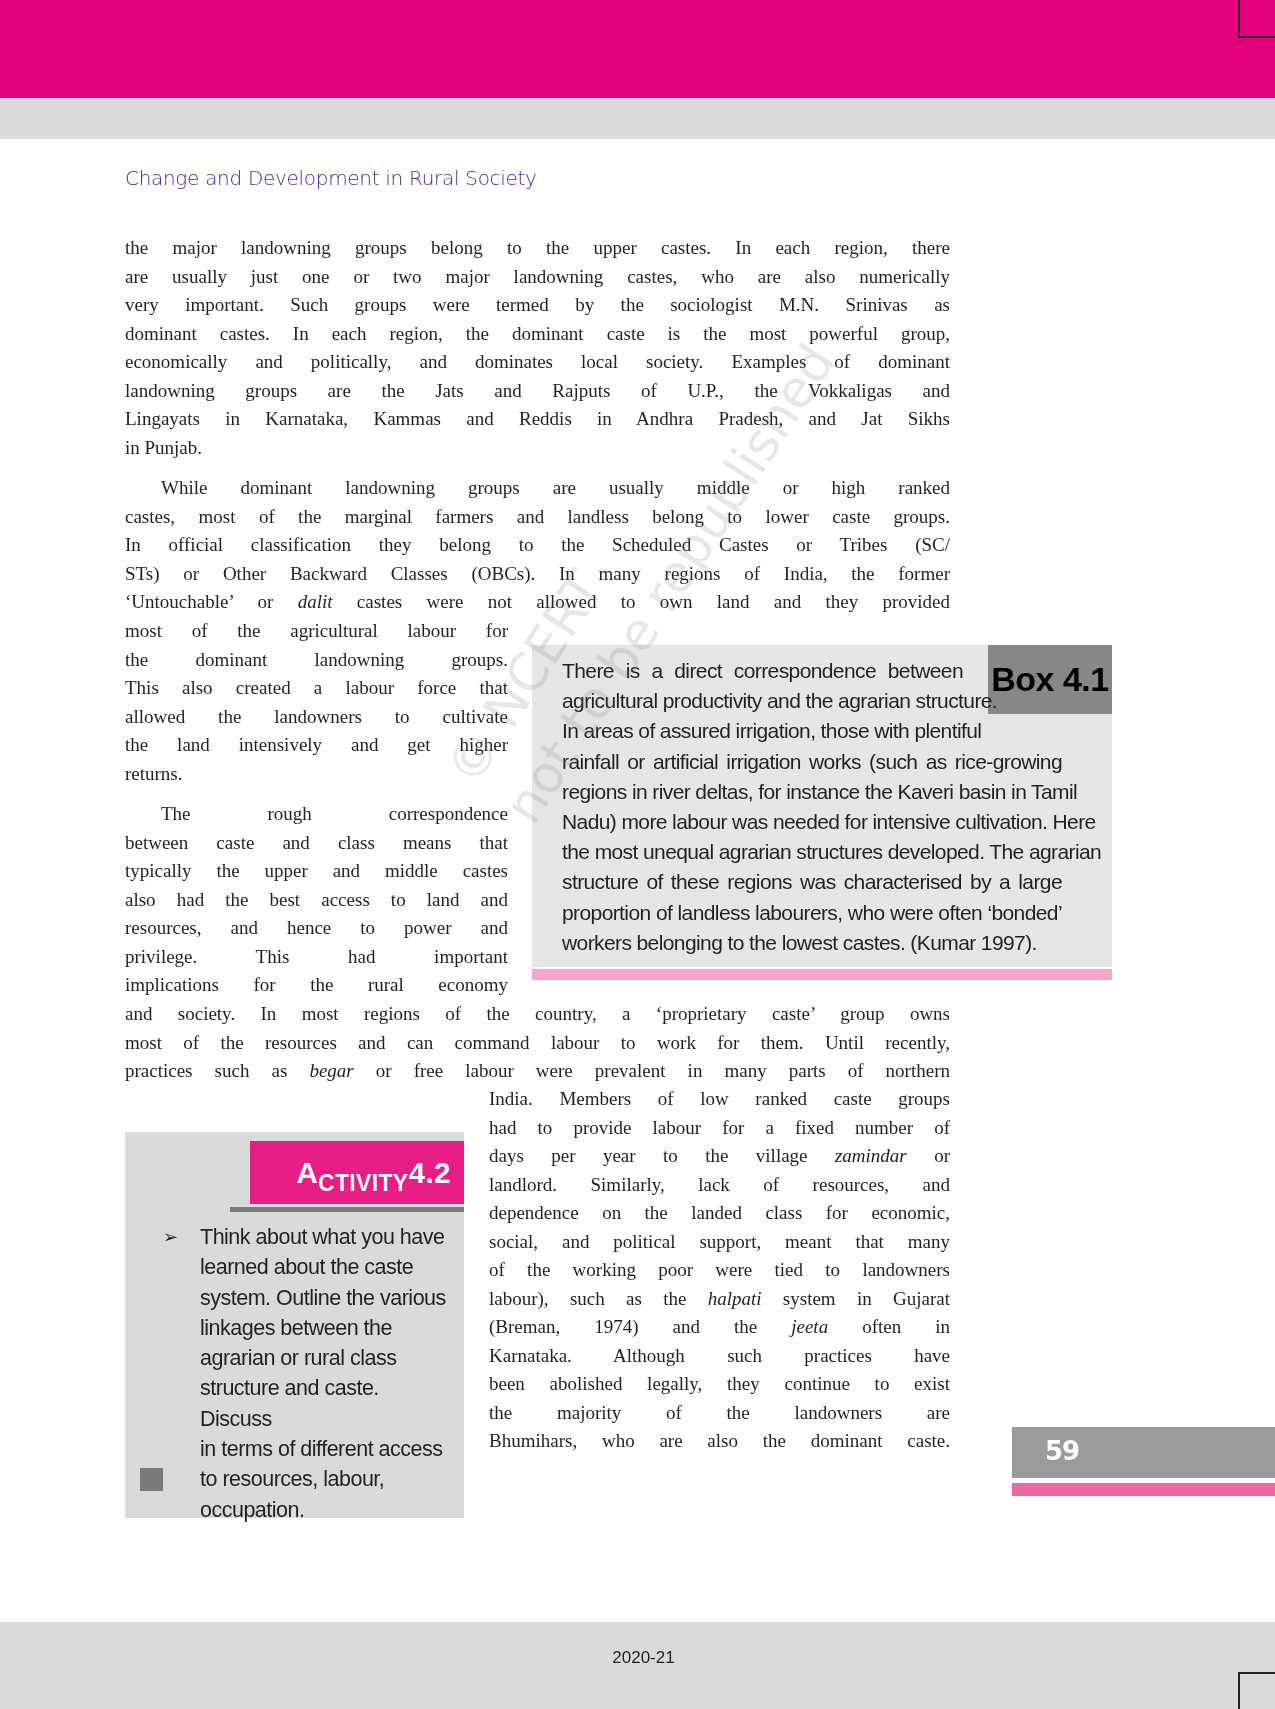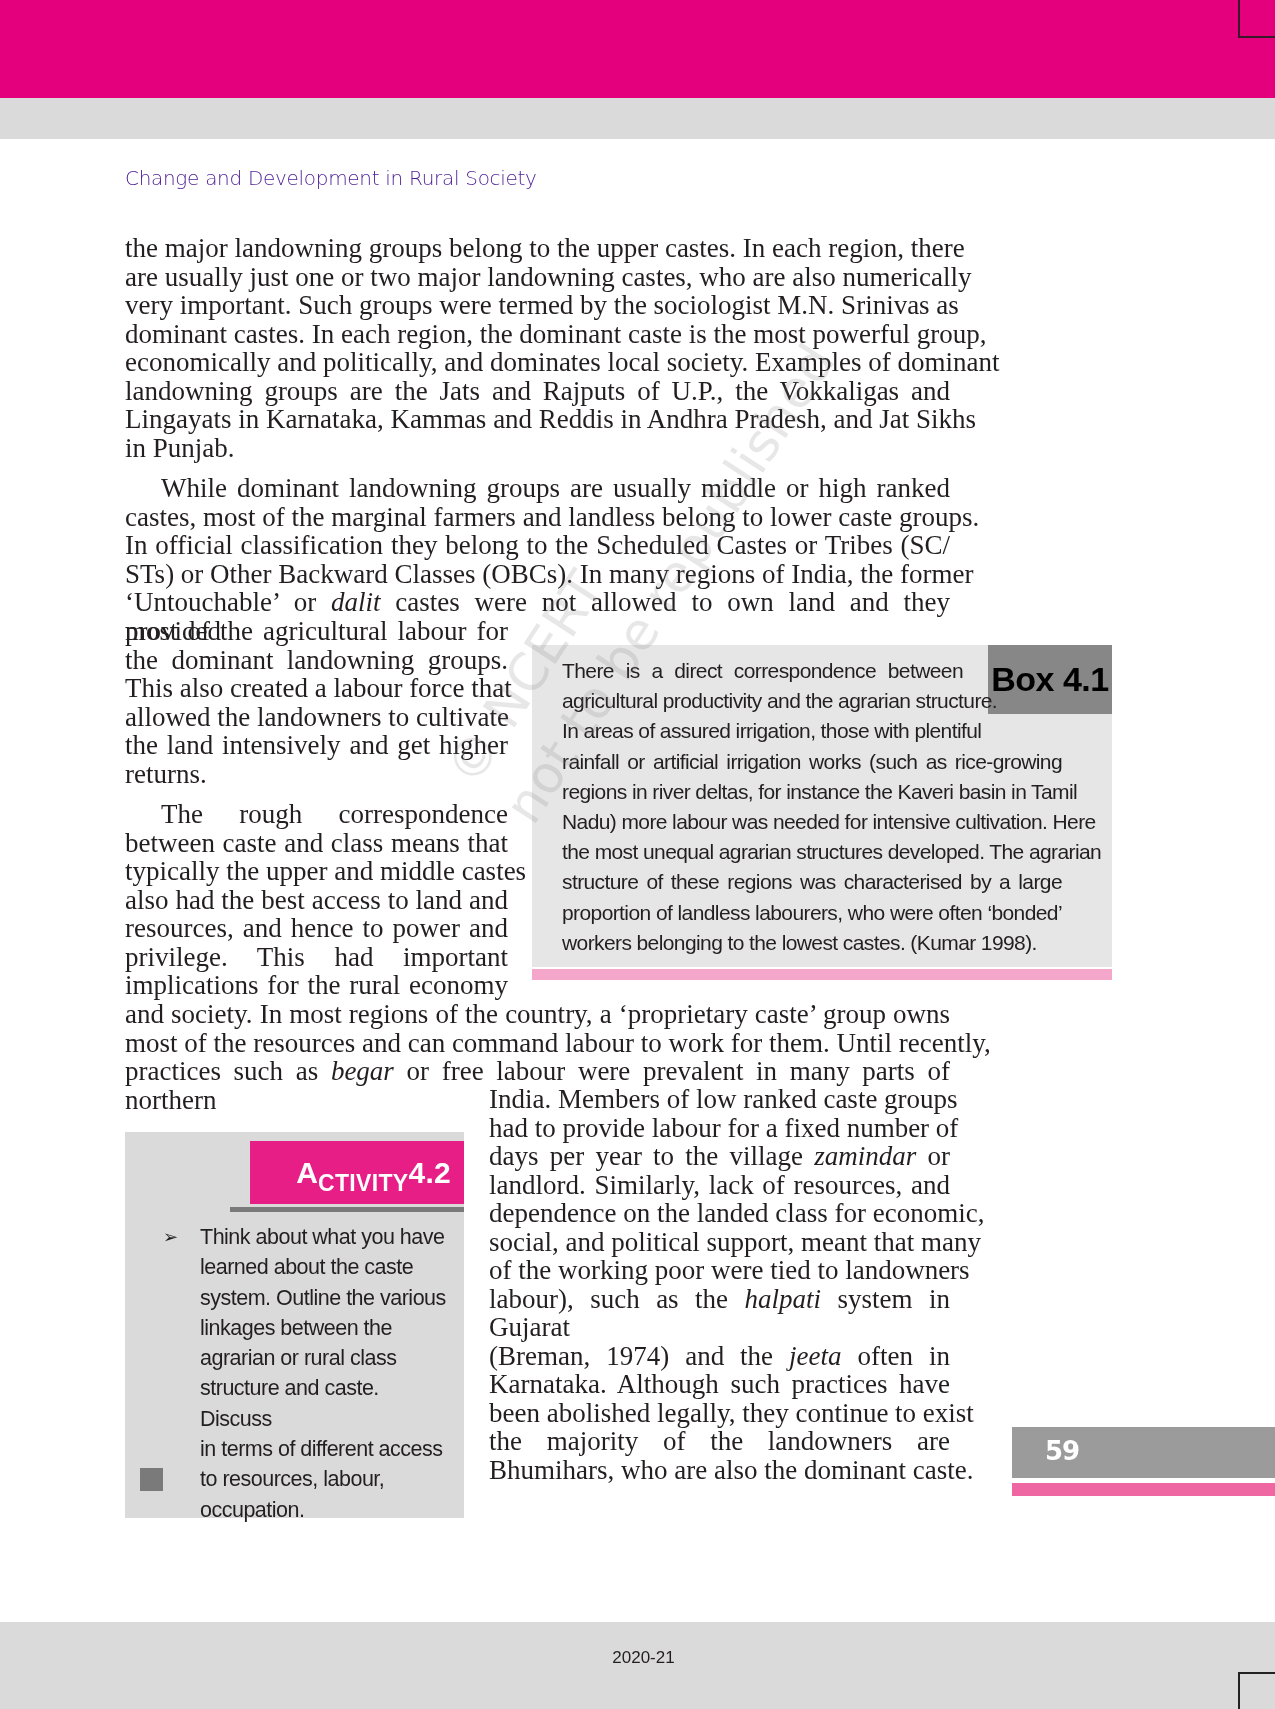--- a/index.html
+++ b/index.html
@@ -5,21 +5,21 @@
   * { box-sizing: border-box; margin: 0; padding: 0; }
   html, body { width: 1275px; height: 1709px; background: #ffffff; overflow: hidden; }
   body { position: relative; font-family: "DejaVu Serif", serif; color: #231f20; }
 
   .top-band { position: absolute; left: 0; top: 0; width: 1275px; height: 98px; background: #e4007c; }
   .gray-band { position: absolute; left: 0; top: 98px; width: 1275px; height: 41px; background: #dadada; }
   .crop-tr { position: absolute; left: 1238px; top: 0; width: 40px; height: 38px; border-left: 2px solid #3a1a2a; border-bottom: 2px solid #3a1a2a; }
 
   .running-head { position: absolute; left: 125px; top: 166px; font-family: "DejaVu Sans", sans-serif; font-size: 20px; color: #4c1d95; font-weight: 300; letter-spacing: -0.3px; }
 
-  .body-text { font-family: "Liberation Serif", serif; font-size: 27px; line-height: 28.5px; text-align: justify; color: #231f20; }
+  .body-text { font-family: "Liberation Serif", serif; font-size: 19px; line-height: 28.5px; text-align: justify; color: #231f20; }
   .block { position: absolute; }
   .line { display: block; text-align: justify; text-align-last: justify; white-space: nowrap; }
   .line.last { text-align-last: left; }
   .line span, .line em { white-space: normal; }
 
   #p1 { left: 125px; top: 234px; width: 825px; }
   #p2 { left: 125px; top: 474px; width: 825px; }
   #p2b { left: 125px; top: 617px; width: 383px; }
   #p3 { left: 125px; top: 800px; width: 383px; }
   #p3b { left: 125px; top: 1000px; width: 825px; }
@@ -125,21 +125,21 @@
 <div class="box41-text">
   <span class="line short">There is a direct correspondence between</span>
   <span class="line short">agricultural productivity and the agrarian structure.</span>
   <span class="line short last">In areas of assured irrigation, those with plentiful</span>
   <span class="line">rainfall or artificial irrigation works (such as rice-growing</span>
   <span class="line">regions in river deltas, for instance the Kaveri basin in Tamil</span>
   <span class="line">Nadu) more labour was needed for intensive cultivation.  Here</span>
   <span class="line">the most unequal agrarian structures developed. The agrarian</span>
   <span class="line">structure of these regions was characterised by a large</span>
   <span class="line">proportion of landless labourers, who were often ‘bonded’</span>
-  <span class="line last">workers belonging to the lowest castes. (Kumar 1998).</span>
+  <span class="line last">workers belonging to the lowest castes. (Kumar 1997).</span>
 </div>
 
 <div class="activity"></div>
 <div class="activity-tag">
   <span>A</span>
     <span class="sc">CTIVITY</span>
     <span> 4.2</span>
 </div>
 <div class="activity-rule"></div>
 <div class="activity-bullet">➢</div>

